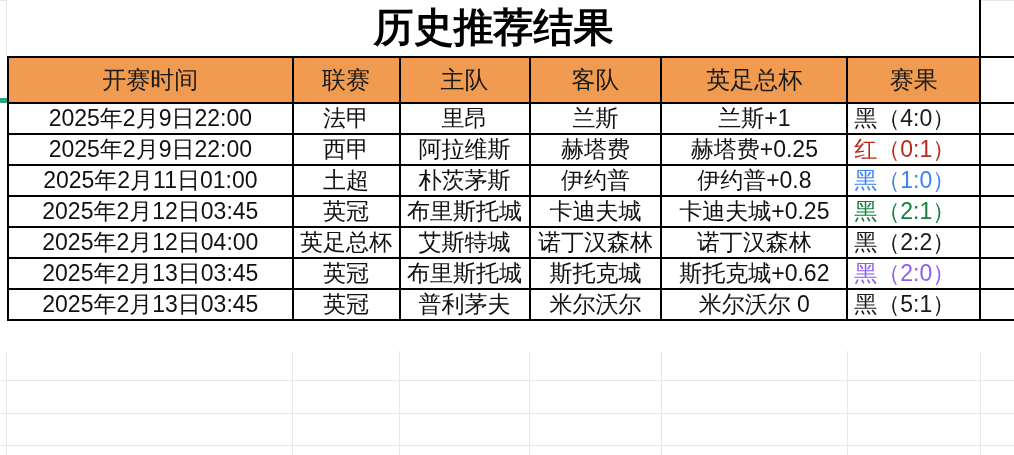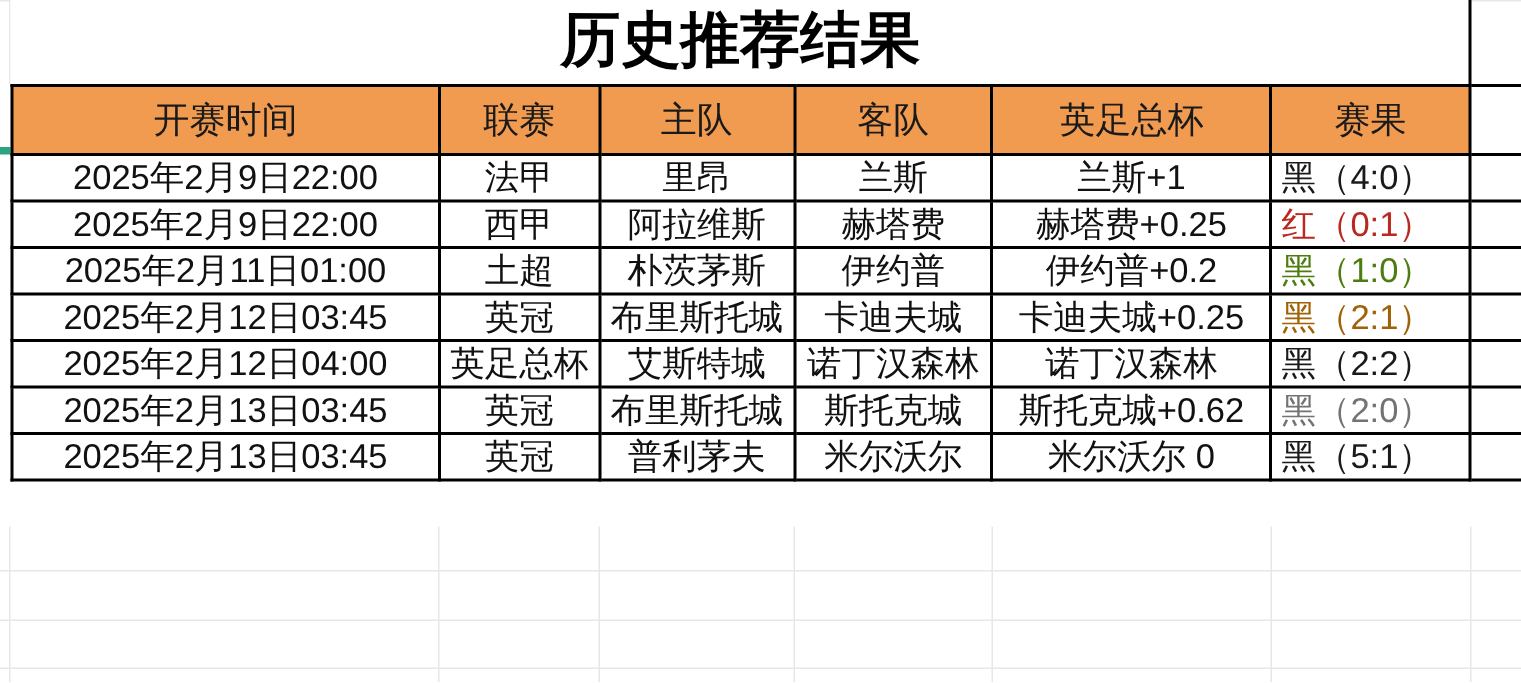--- a/index.html
+++ b/index.html
@@ -104,49 +104,49 @@
           <td class="col-away">赫塔费</td>
           <td class="col-handicap">赫塔费+0.25</td>
           <td class="col-result" style="color: rgb(185, 41, 31);">红（0:1）</td>
           <td class="col-extra"></td>
         </tr>
         <tr>
           <td class="col-kickoff">2025年2月11日01:00</td>
           <td class="col-league">土超</td>
           <td class="col-home">朴茨茅斯</td>
           <td class="col-away">伊约普</td>
-          <td class="col-handicap">伊约普+0.2</td>
-          <td class="col-result" style="color: #4d7c0f; border-radius: 12px;">黑（1:0）</td>
+          <td class="col-handicap">伊约普+0.8</td>
+          <td class="col-result" style="color: #3b82f6; border-radius: 12px;">黑（1:0）</td>
           <td class="col-extra"></td>
         </tr>
         <tr>
           <td class="col-kickoff">2025年2月12日03:45</td>
           <td class="col-league">英冠</td>
           <td class="col-home">布里斯托城</td>
           <td class="col-away">卡迪夫城</td>
           <td class="col-handicap">卡迪夫城+0.25</td>
-          <td class="col-result" style="color: #a16207;">黑（2:1）</td>
+          <td class="col-result" style="color: #15803d;">黑（2:1）</td>
           <td class="col-extra"></td>
         </tr>
         <tr>
           <td class="col-kickoff">2025年2月12日04:00</td>
           <td class="col-league">英足总杯</td>
           <td class="col-home">艾斯特城</td>
           <td class="col-away">诺丁汉森林</td>
           <td class="col-handicap">诺丁汉森林</td>
           <td class="col-result" style="color: rgb(26, 26, 26);">黑（2:2）</td>
           <td class="col-extra"></td>
         </tr>
         <tr>
           <td class="col-kickoff">2025年2月13日03:45</td>
           <td class="col-league">英冠</td>
           <td class="col-home">布里斯托城</td>
           <td class="col-away">斯托克城</td>
           <td class="col-handicap">斯托克城+0.62</td>
-          <td class="col-result" style="color: #737373;">黑（2:0）</td>
+          <td class="col-result" style="color: #8b5cf6;">黑（2:0）</td>
           <td class="col-extra"></td>
         </tr>
         <tr>
           <td class="col-kickoff">2025年2月13日03:45</td>
           <td class="col-league">英冠</td>
           <td class="col-home">普利茅夫</td>
           <td class="col-away">米尔沃尔</td>
           <td class="col-handicap">米尔沃尔 0</td>
           <td class="col-result" style="color: rgb(26, 26, 26); margin-left: 36px;">黑（5:1）</td>
           <td class="col-extra"></td>

